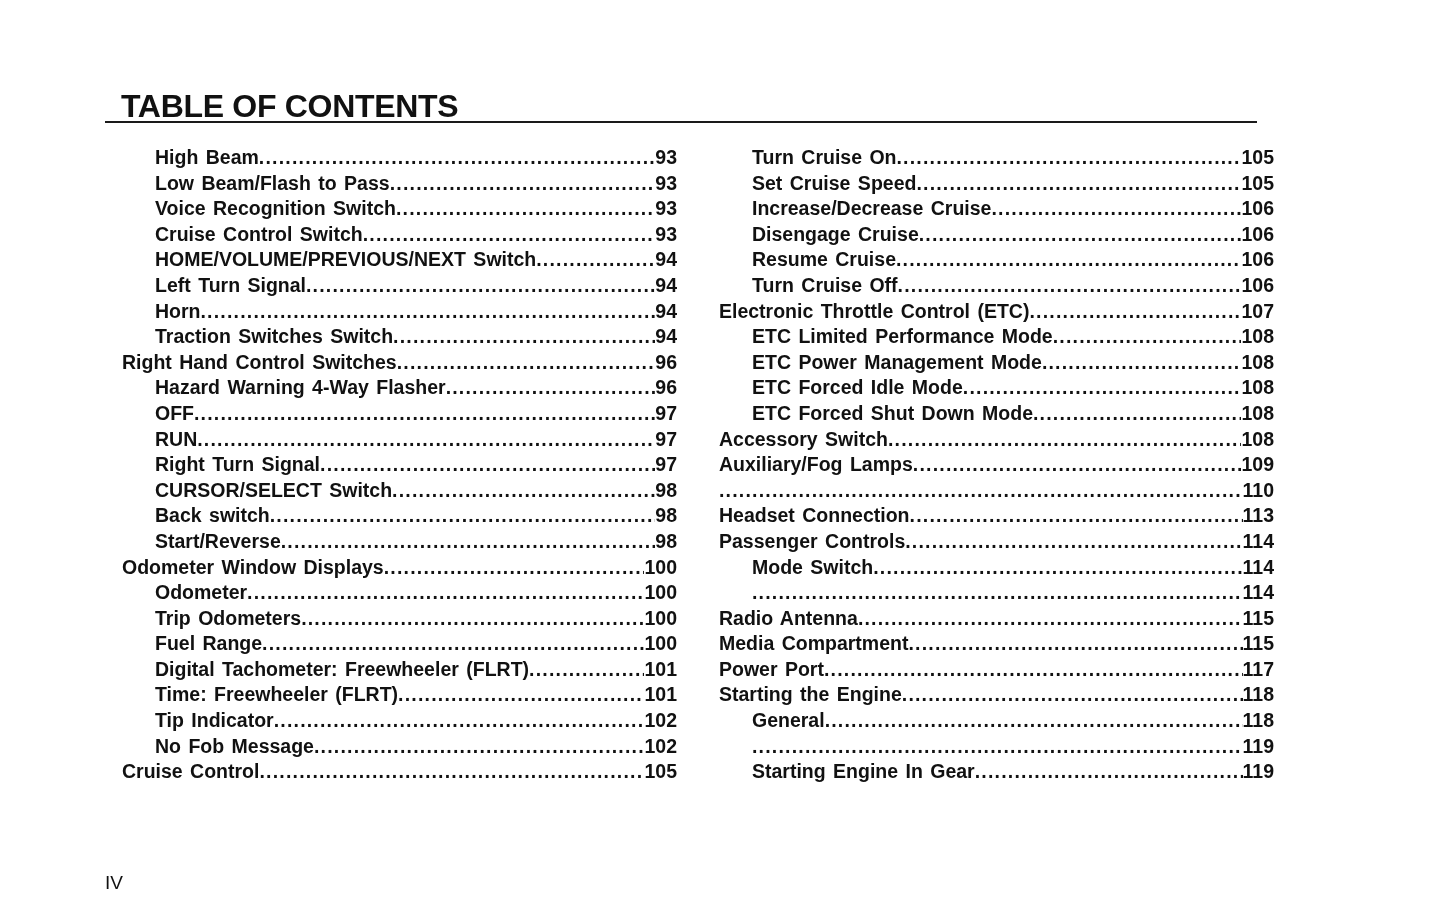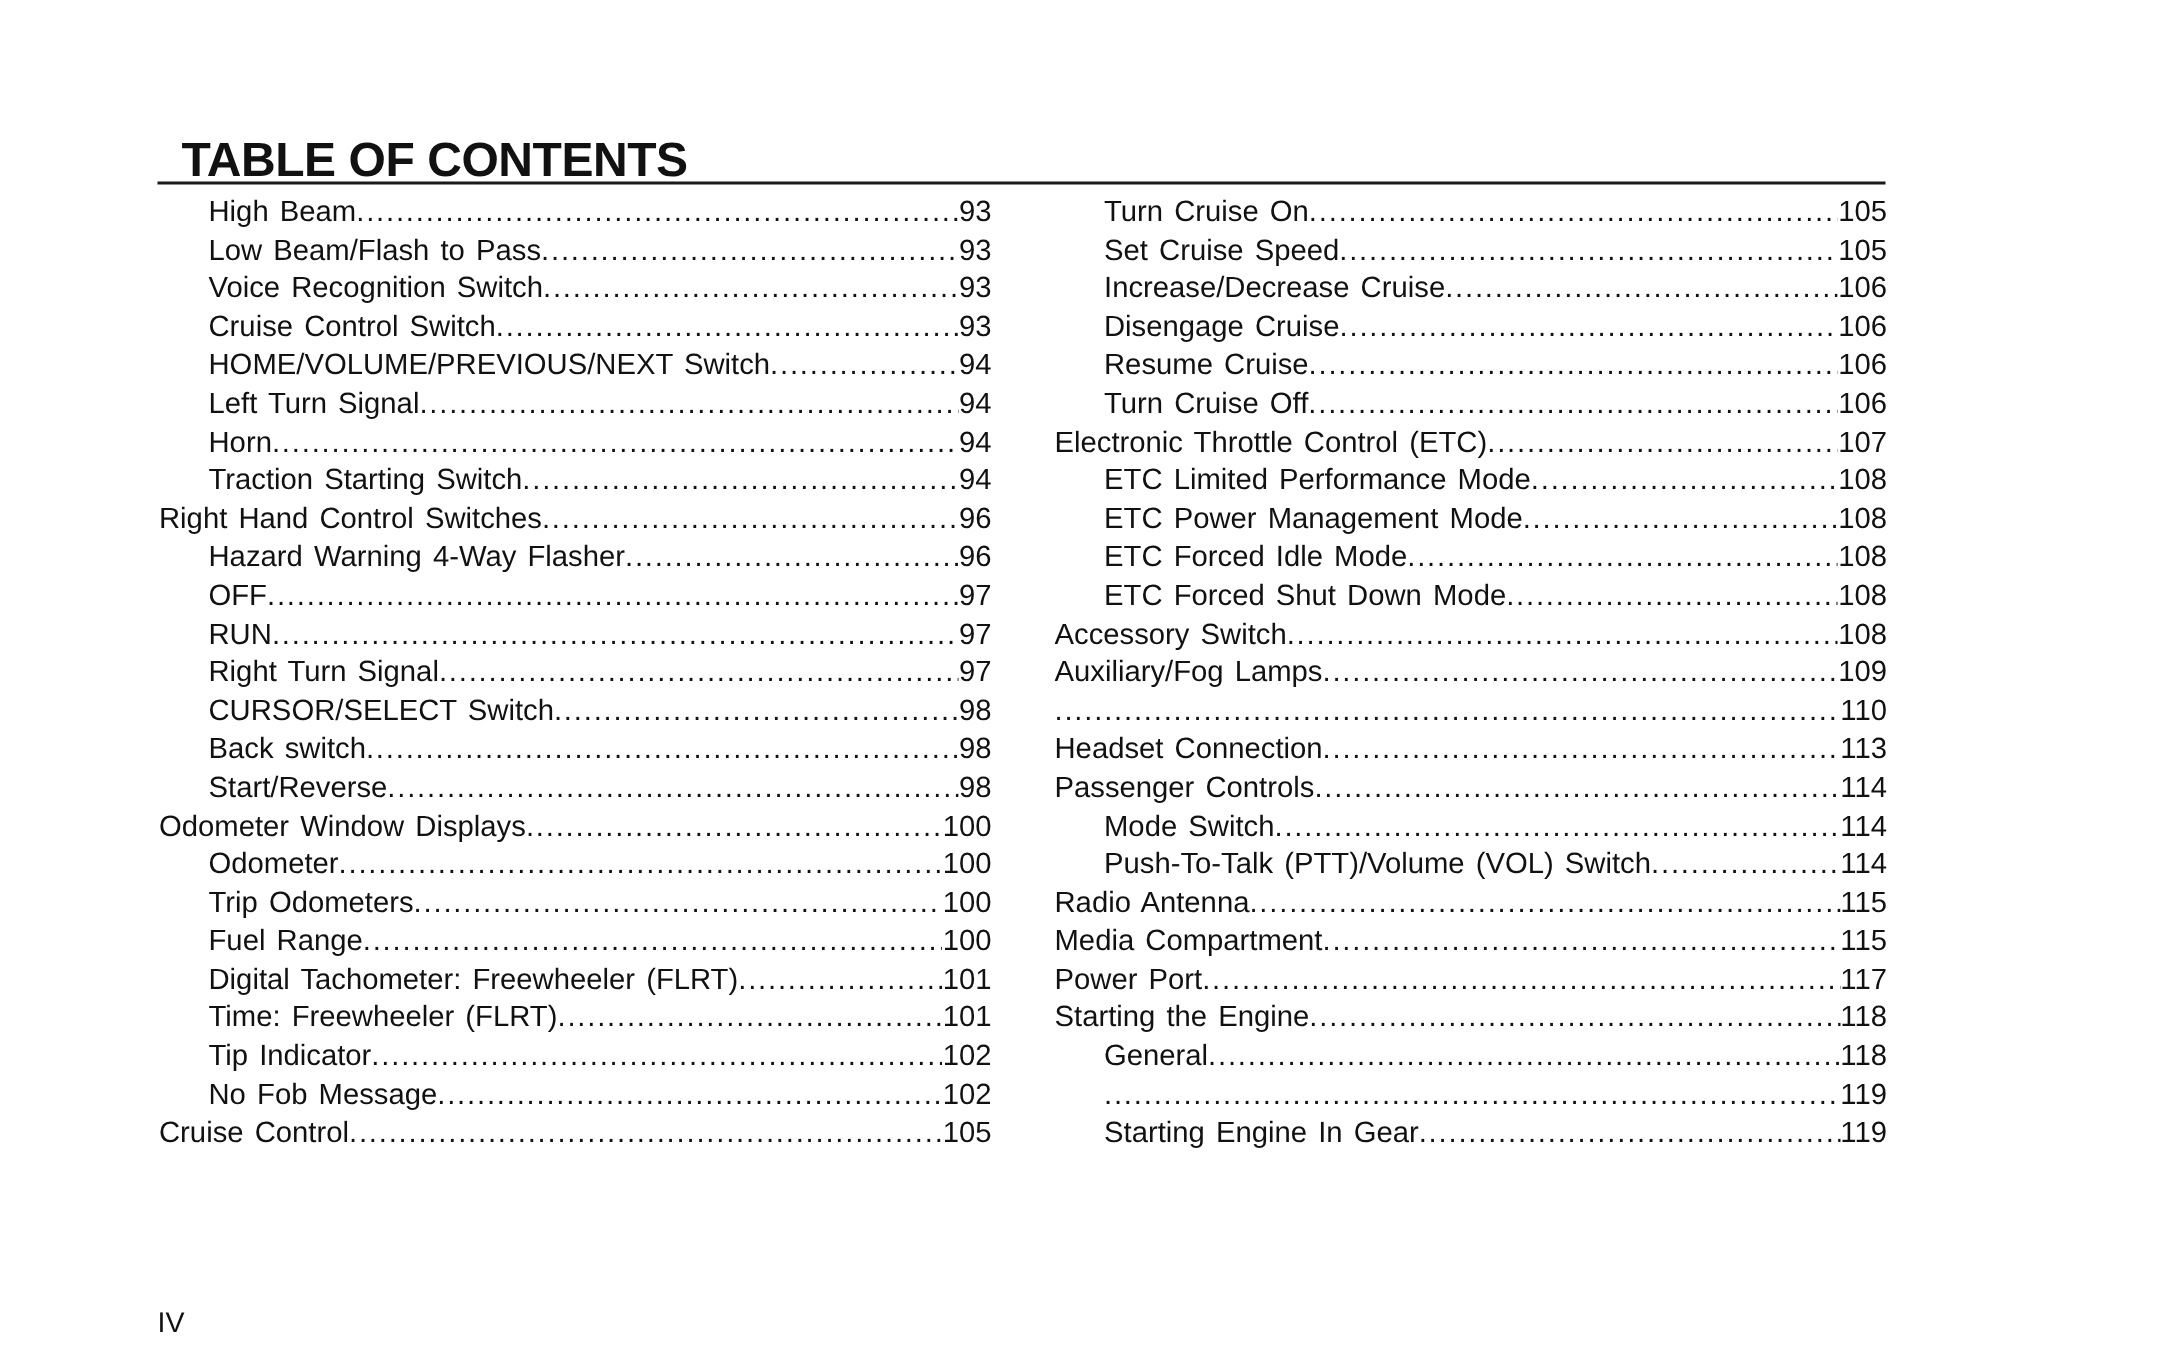--- a/index.html
+++ b/index.html
@@ -31,23 +31,24 @@
       left: 105px;
       top: 121px;
       width: 1152px;
       height: 2px;
       background: #1a1a1a;
     }
     .toc-column {
       position: absolute;
       top: 128px;
       width: 555px;
-      margin: 1px;
+      margin: 17px;
       padding: 0;
       list-style: none;
+      font-weight: bold;
     }
     .toc-column.left { left: 105px; }
     .toc-column.right { left: 702px; }
     .toc-entry {
       display: flex;
       align-items: baseline;
       height: 25.6px;
       line-height: 25.6px;
       font-size: 19.5px;
       white-space: nowrap;
@@ -117,21 +118,21 @@
       <span class="toc-label">Left Turn Signal</span>
       <span class="toc-leader"></span>
       <span class="toc-page">94</span>
     </li>
   <li class="toc-entry level-2">
       <span class="toc-label">Horn</span>
       <span class="toc-leader"></span>
       <span class="toc-page">94</span>
     </li>
   <li class="toc-entry level-2">
-      <span class="toc-label">Traction Starting Switch</span>
+      <span class="toc-label">Traction Switches Switch</span>
       <span class="toc-leader"></span>
       <span class="toc-page">94</span>
     </li>
   <li class="toc-entry level-1">
       <span class="toc-label">Right Hand Control Switches</span>
       <span class="toc-leader"></span>
       <span class="toc-page">96</span>
     </li>
   <li class="toc-entry level-2">
       <span class="toc-label">Hazard Warning 4-Way Flasher</span>
@@ -294,21 +295,20 @@
       <span class="toc-label">Passenger Controls</span>
       <span class="toc-leader"></span>
       <span class="toc-page">114</span>
     </li>
   <li class="toc-entry level-2">
       <span class="toc-label">Mode Switch</span>
       <span class="toc-leader"></span>
       <span class="toc-page">114</span>
     </li>
   <li class="toc-entry level-2">
-      <span class="toc-label">Push-To-Talk (PTT)/Volume (VOL) Switch</span>
       <span class="toc-leader"></span>
       <span class="toc-page">114</span>
     </li>
   <li class="toc-entry level-1">
       <span class="toc-label">Radio Antenna</span>
       <span class="toc-leader"></span>
       <span class="toc-page">115</span>
     </li>
   <li class="toc-entry level-1">
       <span class="toc-label">Media Compartment</span>

